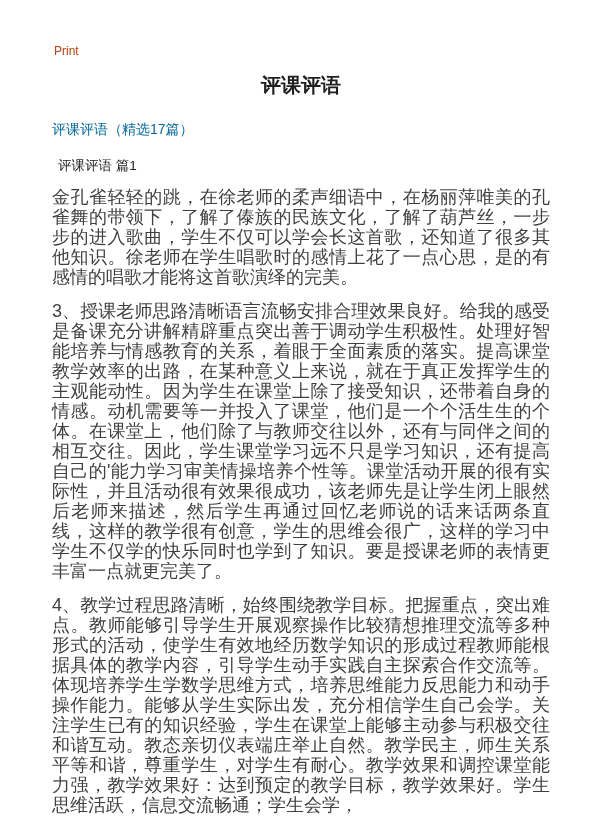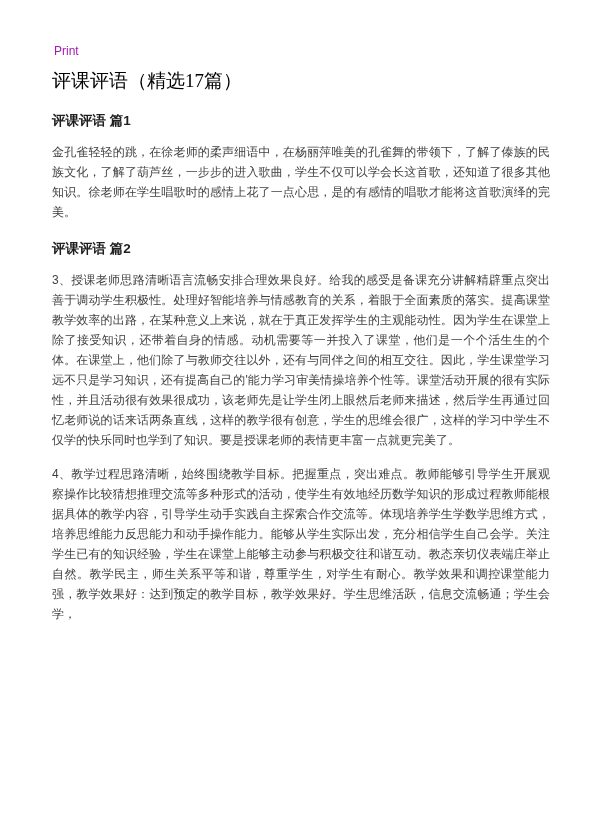--- a/index.html
+++ b/index.html
@@ -13,67 +13,66 @@
     overflow: hidden;
     font-family: "Liberation Sans", sans-serif;
     color: #3f3f3f;
   }
   .page {
     padding: 44px 50px 0 52px;
     box-sizing: border-box;
   }
   .print-label {
     font-size: 12px;
-    color: #a21caf;
+    color: #c2410c;
     margin: 0 0 10px 2px;
     cursor: pointer;
   }
   .doc-title {
     font-size: 20px;
     font-weight: bold;
     color: #1f1f1f;
     text-align: center;
     margin: 14px 0 22px;
   }
   .doc-subtitle {
-    font-size: 19px;
-    color: #000000;
+    font-size: 14px;
+    color: #0369a1;
     margin: 0 0 8px;
-    font-family: Liberation Serif, serif;
   }
   .section-heading {
     font-size: 13.5px;
-    font-weight: bold;
+    font-weight: normal;
     color: #1f1f1f;
-    margin: 18px 0 12px;
+    margin: 18px 6px 12px;
   }
   .para {
-    font-size: 12px;
+    font-size: 18px;
     line-height: 20px;
     text-align: justify;
     word-break: break-all;
     margin: 0 0 14px;
     color: #3f3f3f;
   }
 </style>
 </head>
 <body>
 
 <div class="page">
 
   <div class="print-label">Print</div>
 
+  <h1 class="doc-title">评课评语</h1>
 
   <p class="doc-subtitle">评课评语（精选17篇）</p>
 
   <h2 class="section-heading">评课评语 篇1</h2>
 
   <p class="para">金孔雀轻轻的跳，在徐老师的柔声细语中，在杨丽萍唯美的孔雀舞的带领下，了解了傣族的民族文化，了解了葫芦丝，一步步的进入歌曲，学生不仅可以学会长这首歌，还知道了很多其他知识。徐老师在学生唱歌时的感情上花了一点心思，是的有感情的唱歌才能将这首歌演绎的完美。</p>
 
-  <h2 class="section-heading">评课评语 篇2</h2>
 
 
 
   <p class="para">3、授课老师思路清晰语言流畅安排合理效果良好。给我的感受是备课充分讲解精辟重点突出善于调动学生积极性。处理好智能培养与情感教育的关系，着眼于全面素质的落实。提高课堂教学效率的出路，在某种意义上来说，就在于真正发挥学生的主观能动性。因为学生在课堂上除了接受知识，还带着自身的情感。动机需要等一并投入了课堂，他们是一个个活生生的个体。在课堂上，他们除了与教师交往以外，还有与同伴之间的相互交往。因此，学生课堂学习远不只是学习知识，还有提高自己的'能力学习审美情操培养个性等。课堂活动开展的很有实际性，并且活动很有效果很成功，该老师先是让学生闭上眼然后老师来描述，然后学生再通过回忆老师说的话来话两条直线，这样的教学很有创意，学生的思维会很广，这样的学习中学生不仅学的快乐同时也学到了知识。要是授课老师的表情更丰富一点就更完美了。</p>
 
   <p class="para">4、教学过程思路清晰，始终围绕教学目标。把握重点，突出难点。教师能够引导学生开展观察操作比较猜想推理交流等多种形式的活动，使学生有效地经历数学知识的形成过程教师能根据具体的教学内容，引导学生动手实践自主探索合作交流等。体现培养学生学数学思维方式，培养思维能力反思能力和动手操作能力。能够从学生实际出发，充分相信学生自己会学。关注学生已有的知识经验，学生在课堂上能够主动参与积极交往和谐互动。教态亲切仪表端庄举止自然。教学民主，师生关系平等和谐，尊重学生，对学生有耐心。教学效果和调控课堂能力强，教学效果好：达到预定的教学目标，教学效果好。学生思维活跃，信息交流畅通；学生会学，</p>
 
 </div>
 
 </body></html>

